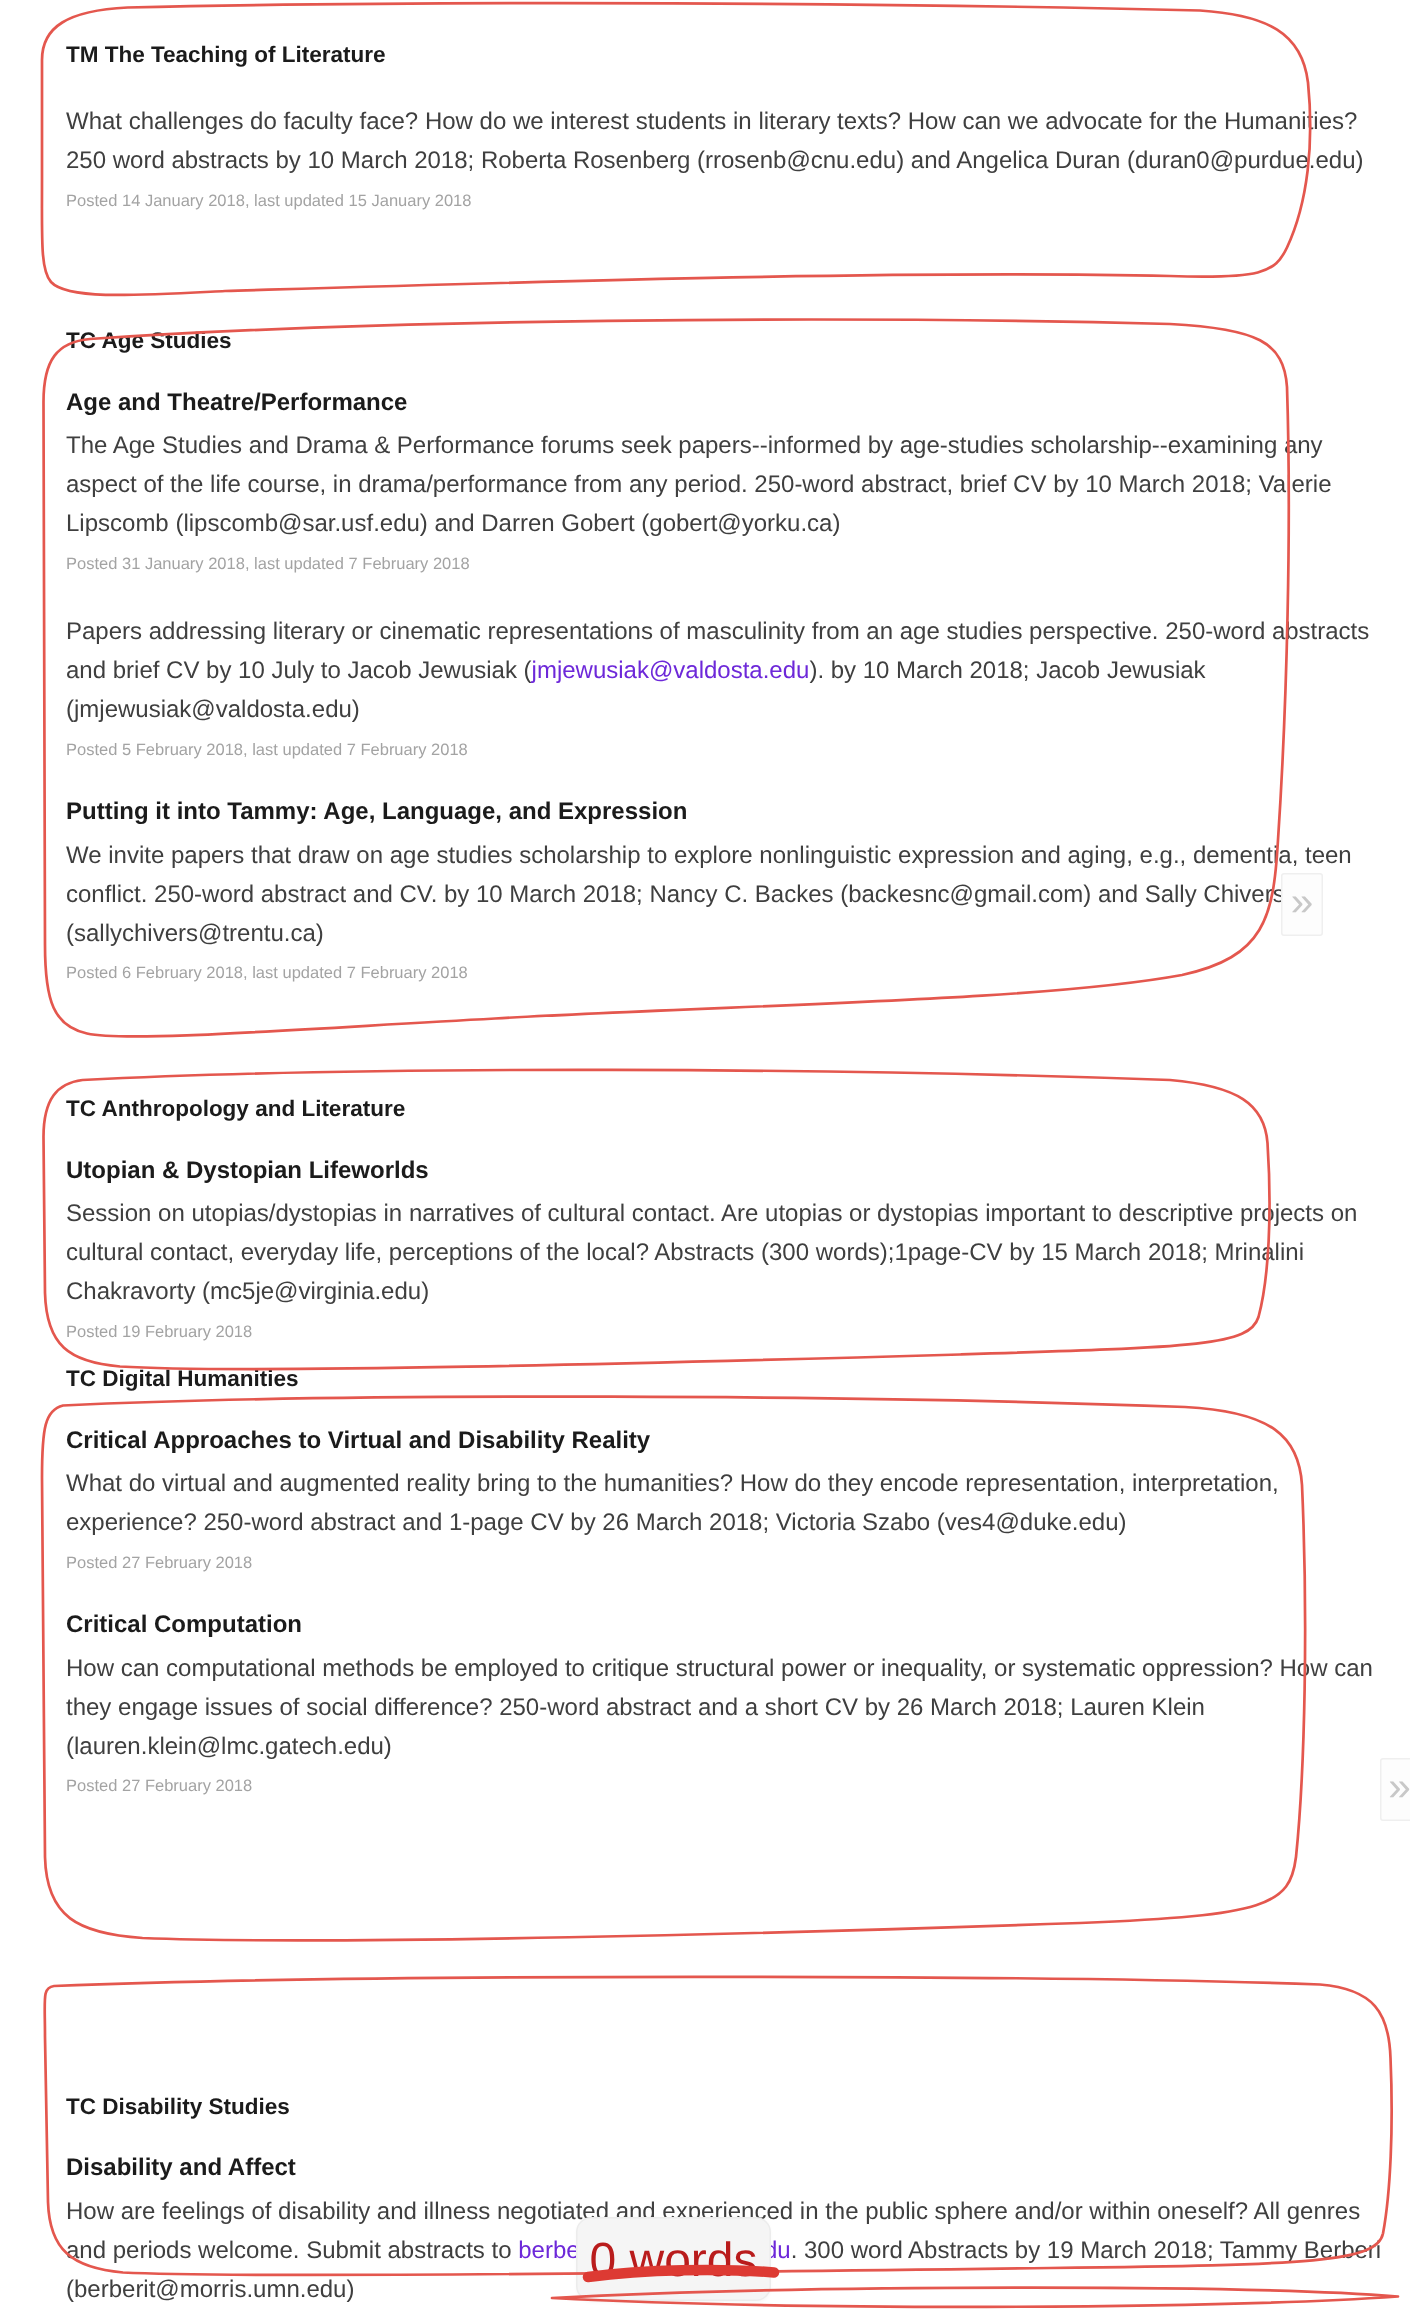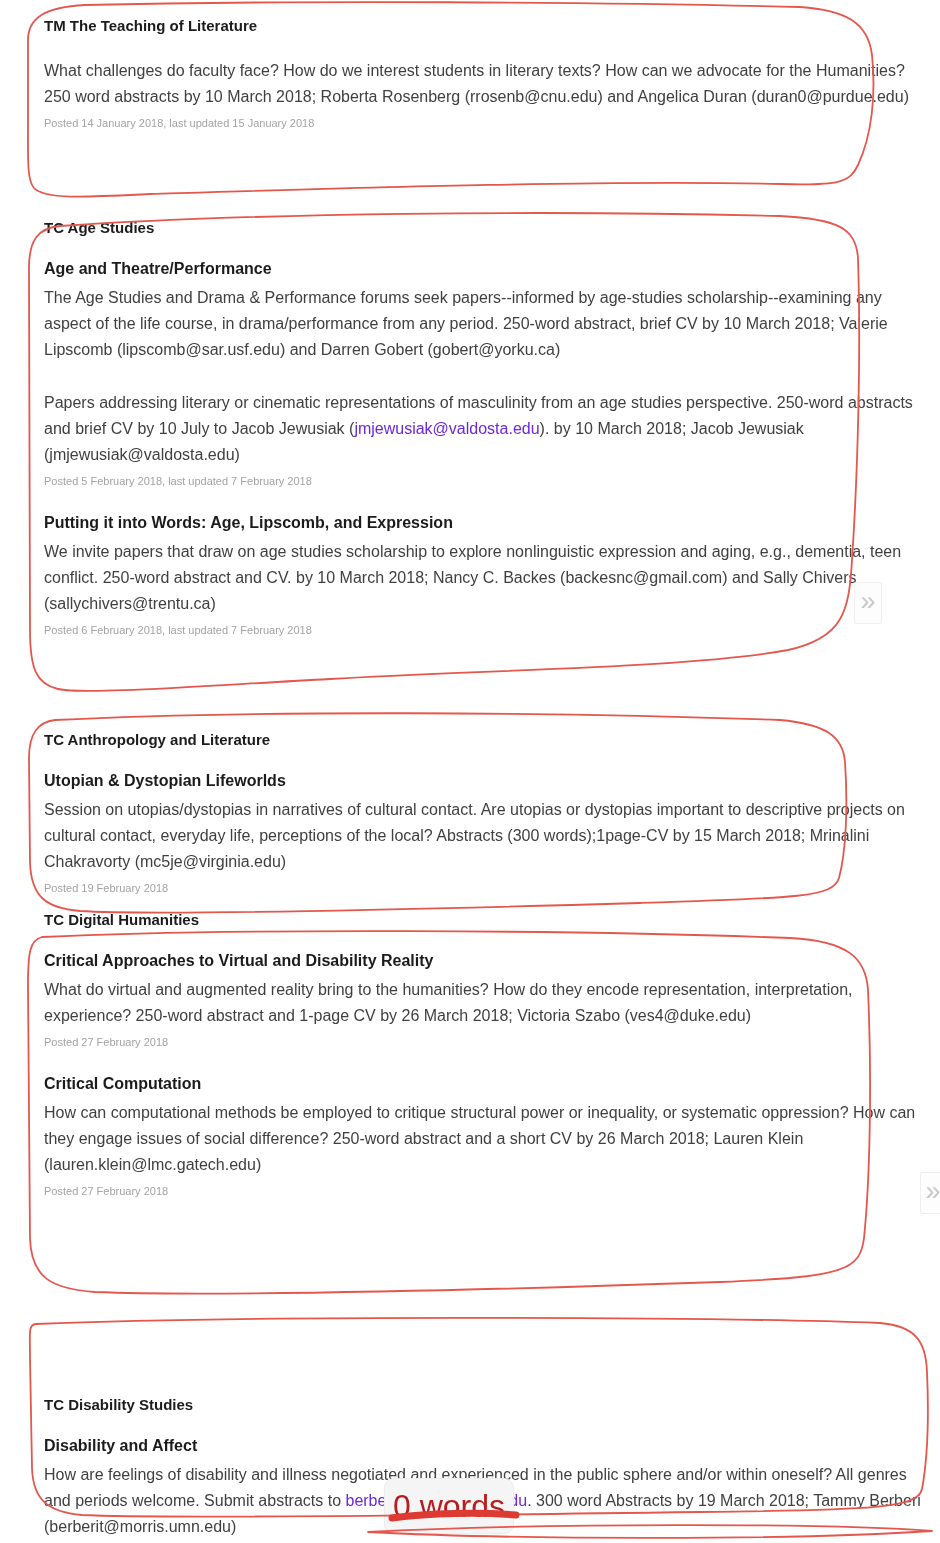--- a/index.html
+++ b/index.html
@@ -23,39 +23,40 @@
   .annot{position:absolute;left:0;top:0;pointer-events:none;}
   .annot path{fill:none;stroke:#e4574e;stroke-width:1.8;stroke-linecap:round;stroke-linejoin:round;}
   .annot path.thick{stroke:#dd3a33;stroke-width:7;}
 </style>
 </head>
 <body>
 
 <div class="page">
 
   <main id="cfp-list">
-      <section class="section" style="top: 17px;">
+      <section class="section" style="top: 28px;">
         <h3 class="forum">TM The Teaching of Literature</h3>
         <article class="entry">
           <p class="body"><span>What challenges do faculty face? How do we interest students in literary texts? How can we advocate for the Humanities? 250 word abstracts by 10 March 2018; Roberta Rosenberg (rrosenb@cnu.edu) and Angelica Duran (duran0@purdue.edu)</span></p>
           <p class="posted">Posted 14 January 2018, last updated 15 January 2018</p>
         </article>
       </section>
       <section class="section" style="top: 219px;">
         <h3 class="forum">TC Age Studies</h3>
         <article class="entry">
           <h4>Age and Theatre/Performance</h4>
           <p class="body"><span>The Age Studies and Drama &amp; Performance forums seek papers--informed by age-studies scholarship--examining any aspect of the life course, in drama/performance from any period. 250-word abstract, brief CV by 10 March 2018; Valerie Lipscomb (lipscomb@sar.usf.edu) and Darren Gobert (gobert@yorku.ca)</span></p>
+          <p class="posted">Posted 31 January 2018, last updated 7 February 2018</p>
         </article>
         <article class="entry">
           <p class="body"><span>Papers addressing literary or cinematic representations of masculinity from an age studies perspective. 250-word abstracts and brief CV by 10 July to Jacob Jewusiak (</span><span class="link">jmjewusiak@valdosta.edu</span><span>). by 10 March 2018; Jacob Jewusiak (jmjewusiak@valdosta.edu)</span></p>
           <p class="posted">Posted 5 February 2018, last updated 7 February 2018</p>
         </article>
         <article class="entry">
-          <h4>Putting it into Words: Age, Lipscomb, and Expression</h4>
+          <h4>Putting it into Tammy: Age, Language, and Expression</h4>
           <p class="body"><span>We invite papers that draw on age studies scholarship to explore nonlinguistic expression and aging, e.g., dementia, teen conflict. 250-word abstract and CV. by 10 March 2018; Nancy C. Backes (backesnc@gmail.com) and Sally Chivers (sallychivers@trentu.ca)</span></p>
           <p class="posted">Posted 6 February 2018, last updated 7 February 2018</p>
         </article>
       </section>
       <section class="section" style="top: 731px;">
         <h3 class="forum">TC Anthropology and Literature</h3>
         <article class="entry">
           <h4>Utopian &amp; Dystopian Lifeworlds</h4>
           <p class="body"><span>Session on utopias/dystopias in narratives of cultural contact. Are utopias or dystopias important to descriptive projects on cultural contact, everyday life, perceptions of the local? Abstracts (300 words);1page-CV by 15 March 2018; Mrinalini Chakravorty (mc5je@virginia.edu)</span></p>
           <p class="posted">Posted 19 February 2018</p>

